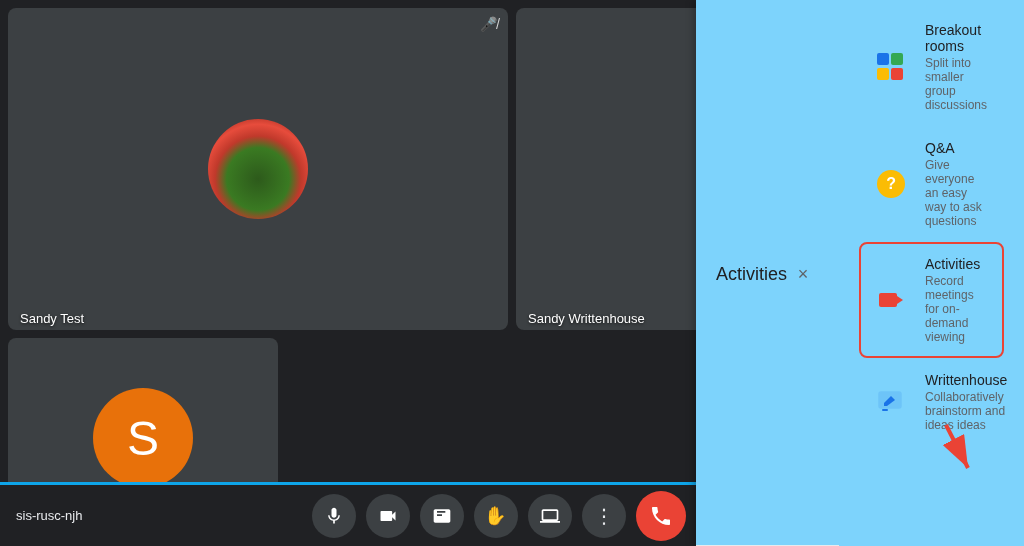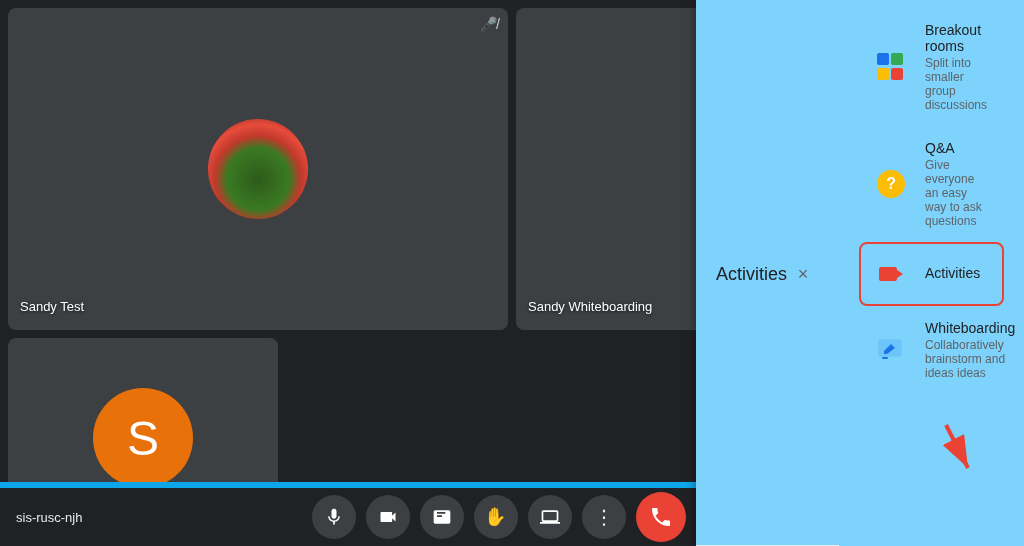--- a/index.html
+++ b/index.html
@@ -26,21 +26,21 @@
       position: relative;
       display: flex;
       align-items: center;
       justify-content: center;
       overflow: hidden;
       min-height: 150px;
     }
 
     .video-tile .participant-name {
       position: absolute;
-      bottom: 16px;
+      bottom: 4px;
       left: 12px;
       color: #fff;
       font-size: 13px;
       text-shadow: 0 1px 3px rgba(0,0,0,0.7);
     }
 
     .video-tile .mute-icon {
       position: absolute;
       top: 8px;
       right: 10px;
@@ -365,21 +365,21 @@
 
       <div class="video-tile">
         <span class="mute-icon">🎤̸</span>
         <div class="photo-flower"></div>
         <span class="participant-name">Sandy Test</span>
       </div>
 
       <div class="video-tile">
         <span class="mute-icon">🎤̸</span>
         <div class="photo-person"></div>
-        <span class="participant-name">Sandy Whiteboarding</span>
+        <span class="participant-name">Sandy Writtenhouse</span>
       </div>
     </div>
 
     <div class="video-grid-bottom">
       <div class="video-tile-bottom">
         <div class="avatar-circle orange">
           <span>S</span>
         </div>
         <span class="participant-name" style="position:absolute;bottom:8px;left:12px;color:#fff;font-size:13px;">You</span>
       </div>
@@ -425,45 +425,46 @@
         <div class="activity-icon">
           <div class="icon-recording">
             <svg viewBox="0 0 28 28" fill="none">
               <rect x="2" y="7" width="18" height="14" rx="2" fill="#ea4335"></rect>
               <polygon points="20,10 26,14 20,18" fill="#ea4335"></polygon>
             </svg>
           </div>
         </div>
         <div class="activity-text">
           <div class="title">Activities</div>
+          <div class="subtitle">Record meetings for on-demand viewing</div>
         </div>
       </div>
 
       <div class="activity-item">
         <div class="activity-icon">
           <div class="icon-whiteboard">
             <svg viewBox="0 0 28 28" width="28" height="28">
               <rect x="2" y="4" width="22" height="16" rx="2" fill="#1a73e8" opacity="0.15" stroke="#1a73e8" stroke-width="1.5"></rect>
               <path d="M6 22 L10 22" stroke="#1a73e8" stroke-width="2" stroke-linecap="round"></path>
               <path d="M14 8 L18 12 L10 18 L7 18 L7 15 Z" fill="#1a73e8"></path>
             </svg>
           </div>
         </div>
         <div class="activity-text">
-          <div class="title">Whiteboarding</div>
+          <div class="title">Writtenhouse</div>
           <div class="subtitle">Collaboratively brainstorm and ideas ideas</div>
         </div>
       </div>
 
     </div>
   </div>
 
 </div>
 
-<div class="bottom-bar" style="position:absolute;bottom:0;left:0;right:0;height:64px;background:#202124;display:flex;align-items:center;padding:0 16px;border-top:6px solid #0ea5e9;z-index:10;">
+<div class="bottom-bar" style="position:absolute;bottom:0;left:0;right:0;height:64px;background:#202124;display:flex;align-items:center;padding:0 16px;border-top:3px solid #0ea5e9;z-index:10;">
 
   <span class="meeting-code" style="color:#e8eaed;font-size:13px;flex:0 0 auto;">sis-rusc-njh</span>
 
   <div style="display:flex;align-items:center;gap:10px;position:absolute;left:50%;transform:translateX(-200px);">
     <button class="ctrl-btn" title="Microphone" style="background:#3c4043;color:#e8eaed;width:44px;height:44px;border-radius:50%;border:none;cursor:pointer;display:flex;align-items:center;justify-content:center;font-size:18px;">
       <svg width="20" height="20" viewBox="0 0 24 24" fill="white">
           <path d="M12 14c1.66 0 3-1.34 3-3V5c0-1.66-1.34-3-3-3S9 3.34 9 5v6c0 1.66 1.34 3 3 3zm5.3-3c0 3-2.54 5.1-5.3 5.1S6.7 14 6.7 11H5c0 3.41 2.72 6.23 6 6.72V21h2v-3.28c3.28-.49 6-3.31 6-6.72h-1.7z"></path>
         </svg>
     </button>
     <button class="ctrl-btn" title="Camera" style="background:#3c4043;color:#e8eaed;width:44px;height:44px;border-radius:50%;border:none;cursor:pointer;display:flex;align-items:center;justify-content:center;font-size:18px;">

